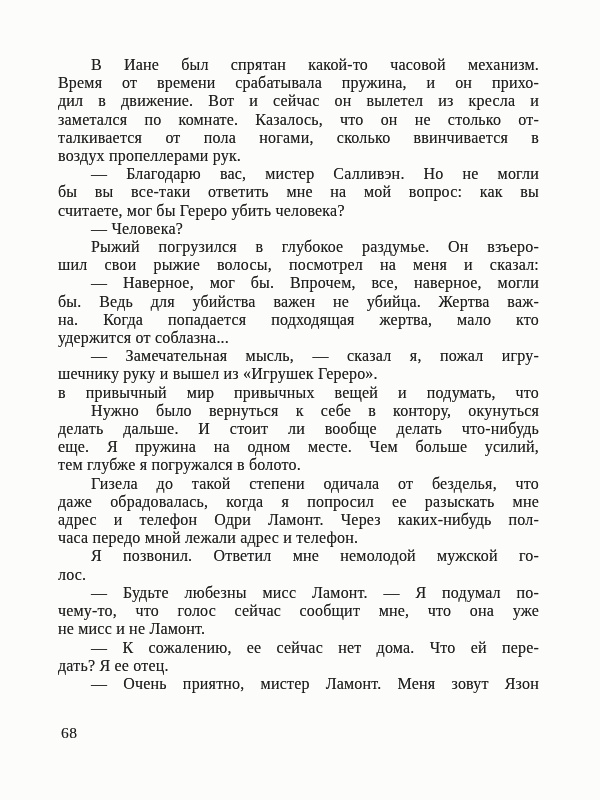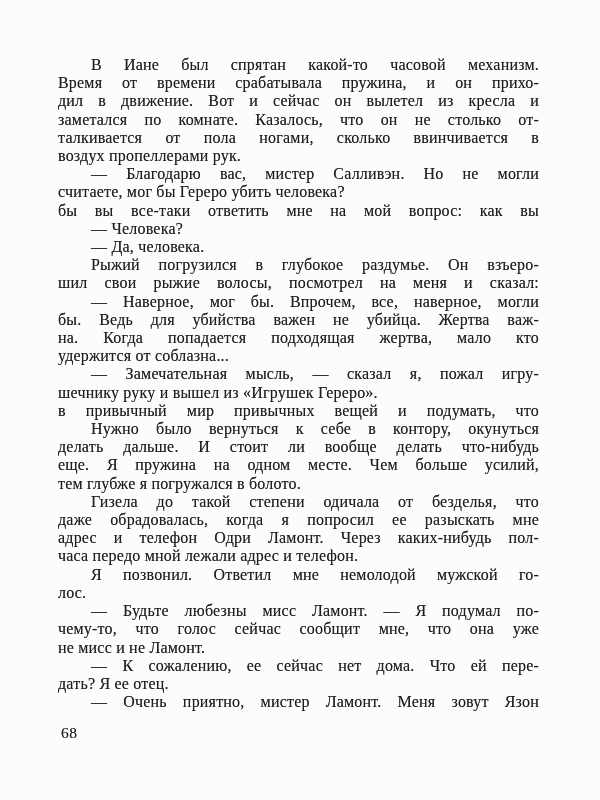--- a/index.html
+++ b/index.html
@@ -59,24 +59,23 @@
 
 <div class="page">
   <div class="text-block">
       <div class="line j ind">В Иане был спрятан какой-то часовой механизм.</div>
       <div class="line j">Время от времени срабатывала пружина, и он прихо-</div>
       <div class="line j">дил в движение. Вот и сейчас он вылетел из кресла и</div>
       <div class="line j">заметался по комнате. Казалось, что он не столько от-</div>
       <div class="line j">талкивается от пола ногами, сколько ввинчивается в</div>
       <div class="line l">воздух пропеллерами рук.</div>
       <div class="line j ind">— Благодарю вас, мистер Салливэн. Но не могли</div>
+      <div class="line j">бы вы все-таки ответить мне на мой вопрос: как вы</div>
       <div class="line l">считаете, мог бы Гереро убить человека?</div>
-      <div class="line j">бы вы все-таки ответить мне на мой вопрос: как вы</div>
       <div class="line l ind">— Человека?</div>
-      <div class="line l ind">— Да, человека.</div>
       <div class="line j ind">Рыжий погрузился в глубокое раздумье. Он взъеро-</div>
       <div class="line j">шил свои рыжие волосы, посмотрел на меня и сказал:</div>
       <div class="line j ind">— Наверное, мог бы. Впрочем, все, наверное, могли</div>
       <div class="line j">бы. Ведь для убийства важен не убийца. Жертва важ-</div>
       <div class="line j">на. Когда попадается подходящая жертва, мало кто</div>
       <div class="line l">удержится от соблазна...</div>
       <div class="line j ind">— Замечательная мысль, — сказал я, пожал игру-</div>
       <div class="line l">шечнику руку и вышел из «Игрушек Гереро».</div>
       <div class="line j">в привычный мир привычных вещей и подумать, что</div>
       <div class="line j ind">Нужно было вернуться к себе в контору, окунуться</div>

